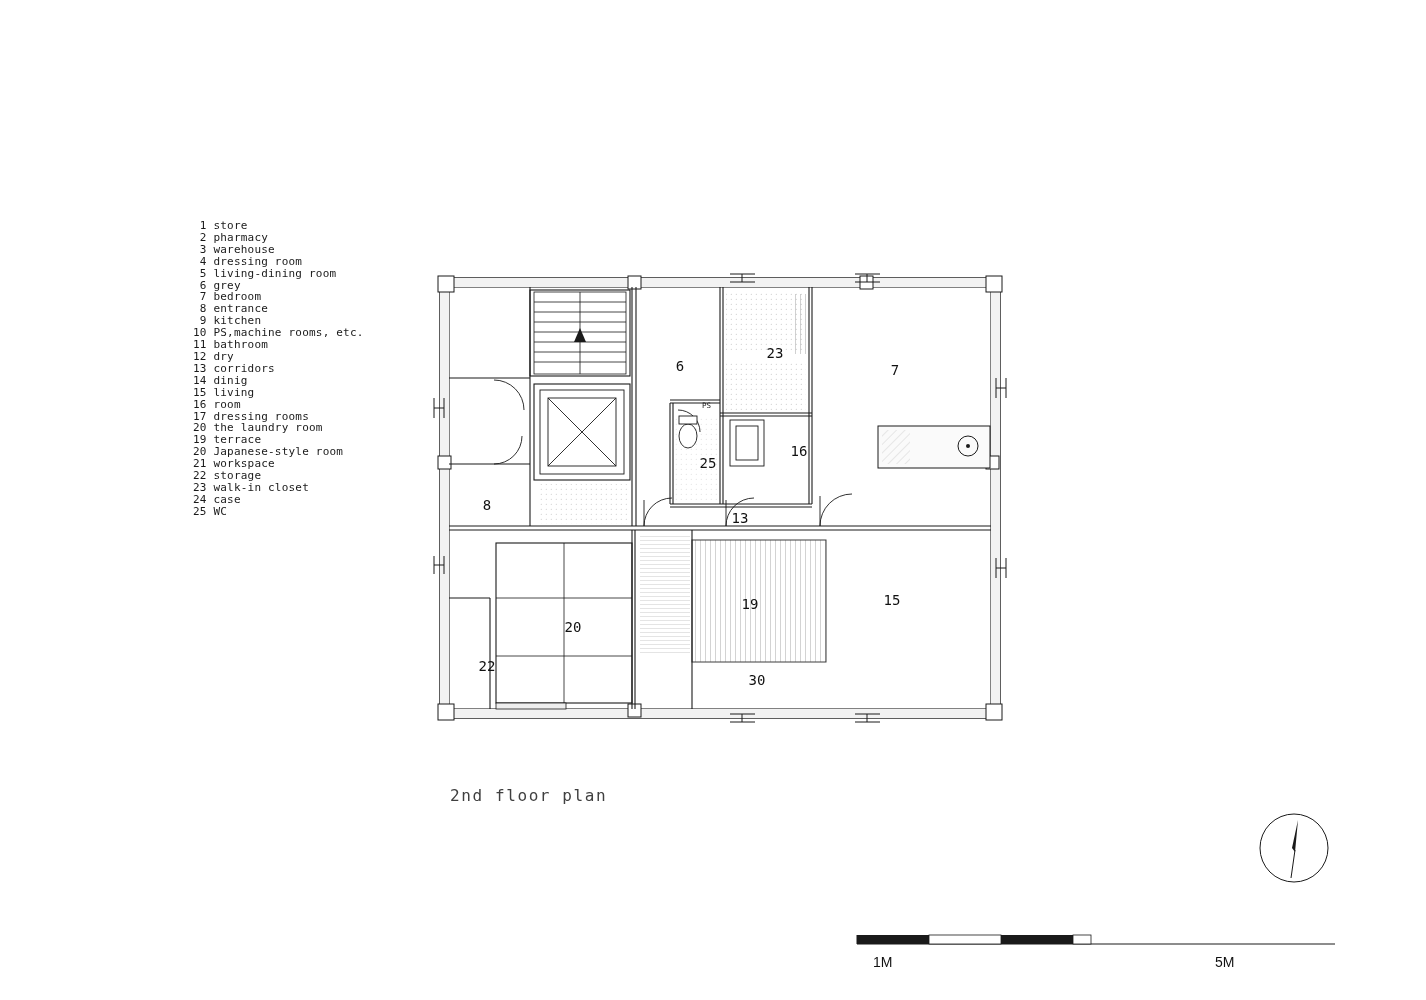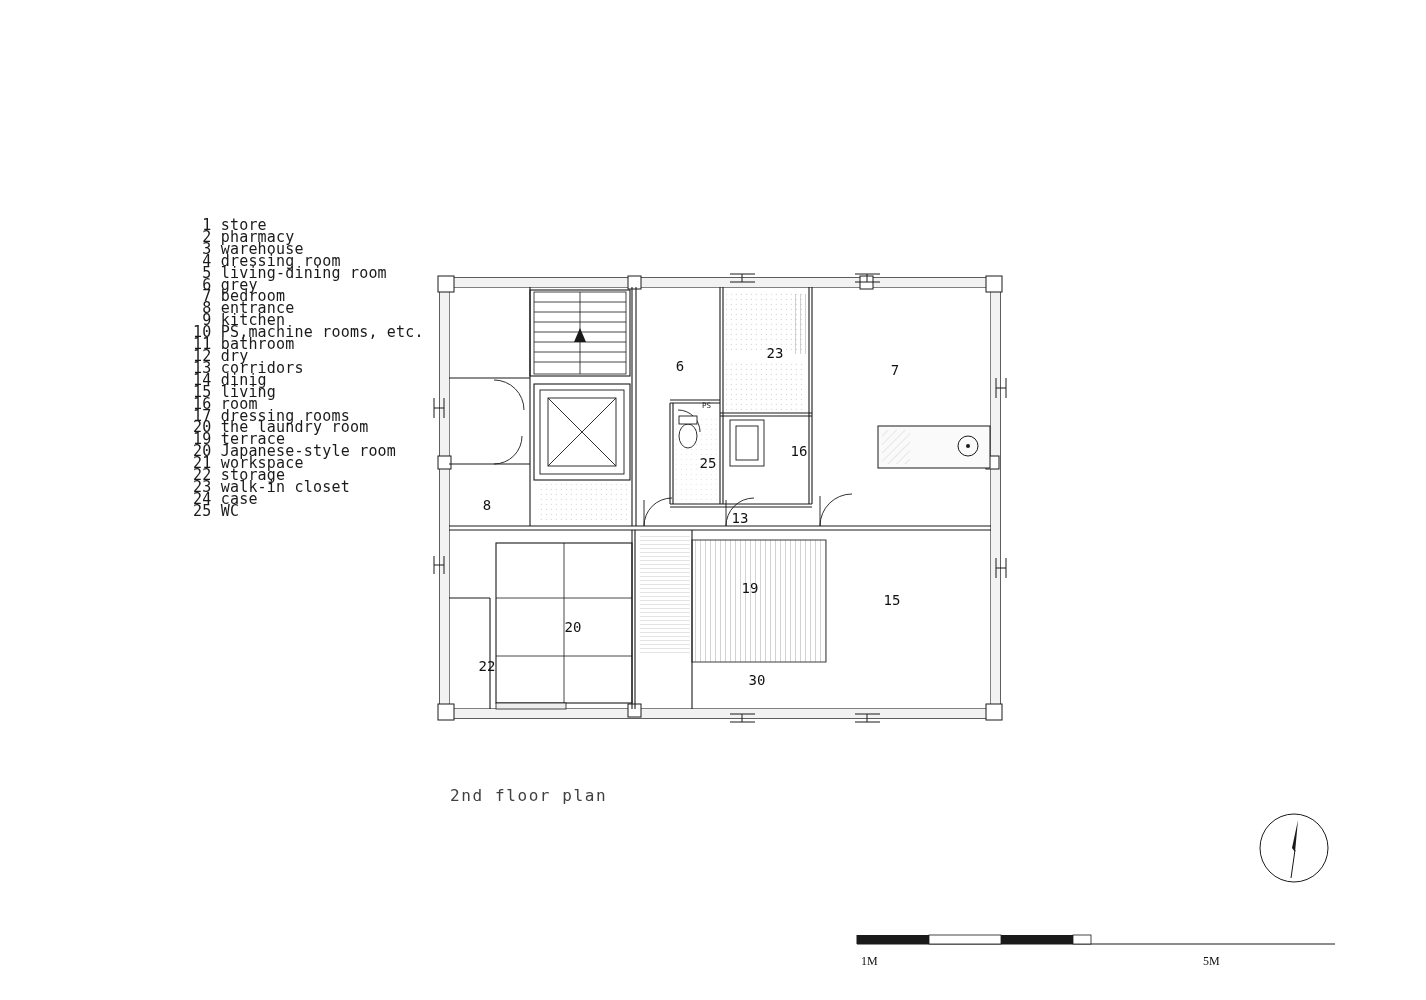--- a/index.html
+++ b/index.html
@@ -15,21 +15,21 @@
     font-family: "DejaVu Sans Mono", monospace;
     overflow: hidden;
   }
 
   
   #legend {
     position: absolute;
     left: 193px;
     top: 220px;
     width: 260px;
-    font-size: 15px;
+    font-size: 11px;
     line-height: 11.9px;
     color: #1a1a1a;
     letter-spacing: 0.2px;
   }
   #legend .legend-row {
     white-space: pre;
   }
 
   
   #plan-title {
@@ -73,24 +73,25 @@
   
   #scalebar {
     position: absolute;
     left: 855px;
     top: 930px;
     width: 482px;
     height: 50px;
   }
   .scale-label {
     position: absolute;
-    font-family: Liberation Serif, serif;
-    font-size: 12px;
+    font-family: Liberation Sans, sans-serif;
+    font-size: 14px;
     color: #111;
     top: 24px;
+    margin-left: 12px;
   }
   #scale-left-label { left: 6px; }
   #scale-right-label { left: 348px; }
 </style>
 </head>
 <body>
 
 <div id="page">
 
   <div id="legend">
@@ -298,21 +299,21 @@
     </svg>
 
     <div id="room-numbers">
         <div class="rnum" style="left: 250px; top: 98px;">6</div>
         <div class="rnum" style="left: 345px; top: 85px;">23</div>
         <div class="rnum" style="left: 465px; top: 102px;">7</div>
         <div class="rnum" style="left: 369px; top: 183px;">16</div>
         <div class="rnum" style="left: 278px; top: 195px;">25</div>
         <div class="rnum" style="left: 57px; top: 237px;">8</div>
         <div class="rnum" style="left: 310px; top: 250px;">13</div>
-        <div class="rnum" style="left: 320px; top: 320px;">19</div>
+        <div class="rnum" style="left: 320px; top: 336px;">19</div>
         <div class="rnum" style="left: 462px; top: 332px;">15</div>
         <div class="rnum" style="left: 143px; top: 359px; text-align: center;">20</div>
         <div class="rnum" style="left: 57px; top: 398px;">22</div>
         <div class="rnum" style="left: 327px; top: 412px;">30</div>
       </div>
   </div>
 
   <div id="plan-title">2nd floor plan</div>
 
   <div id="compass">

